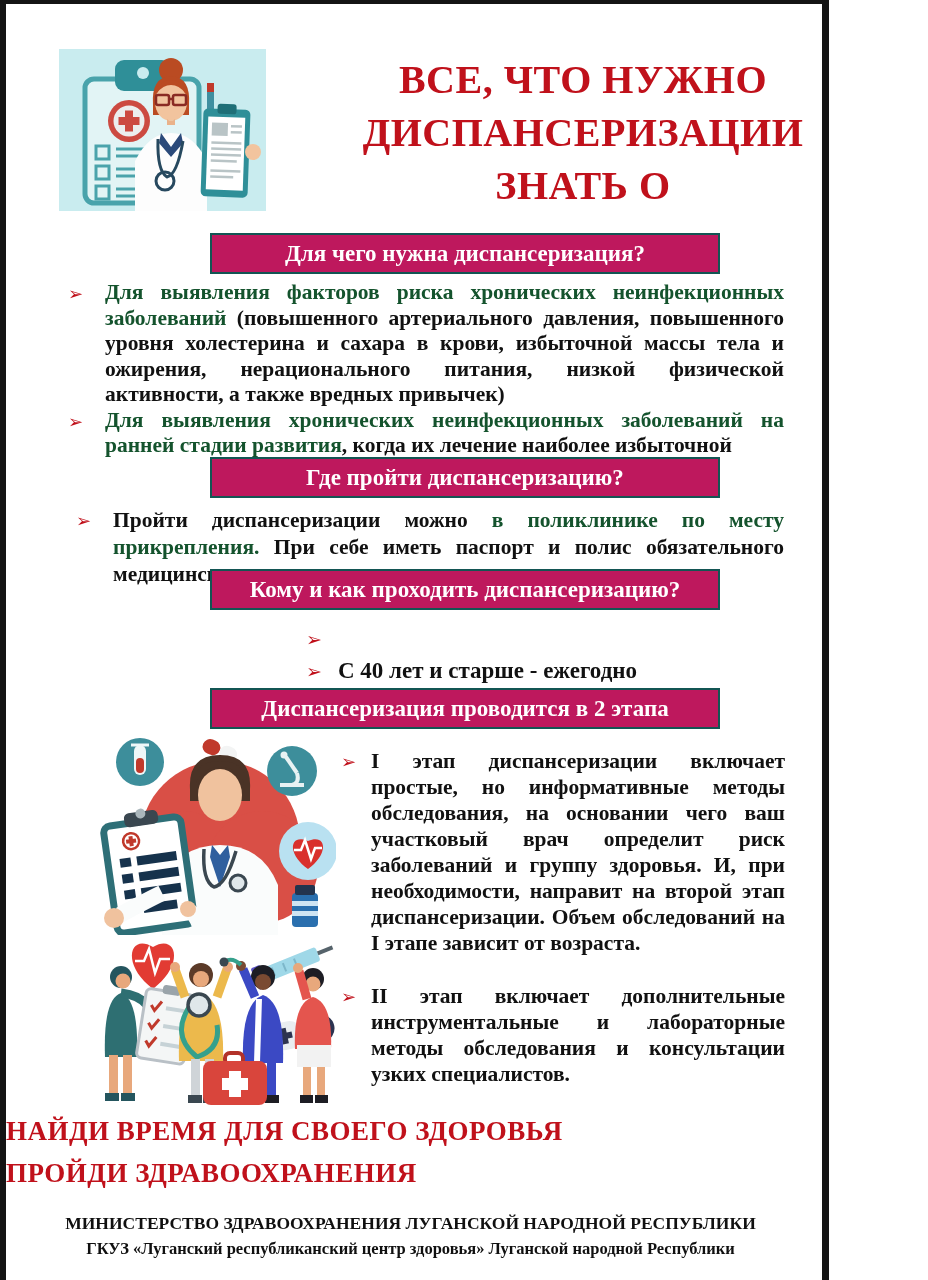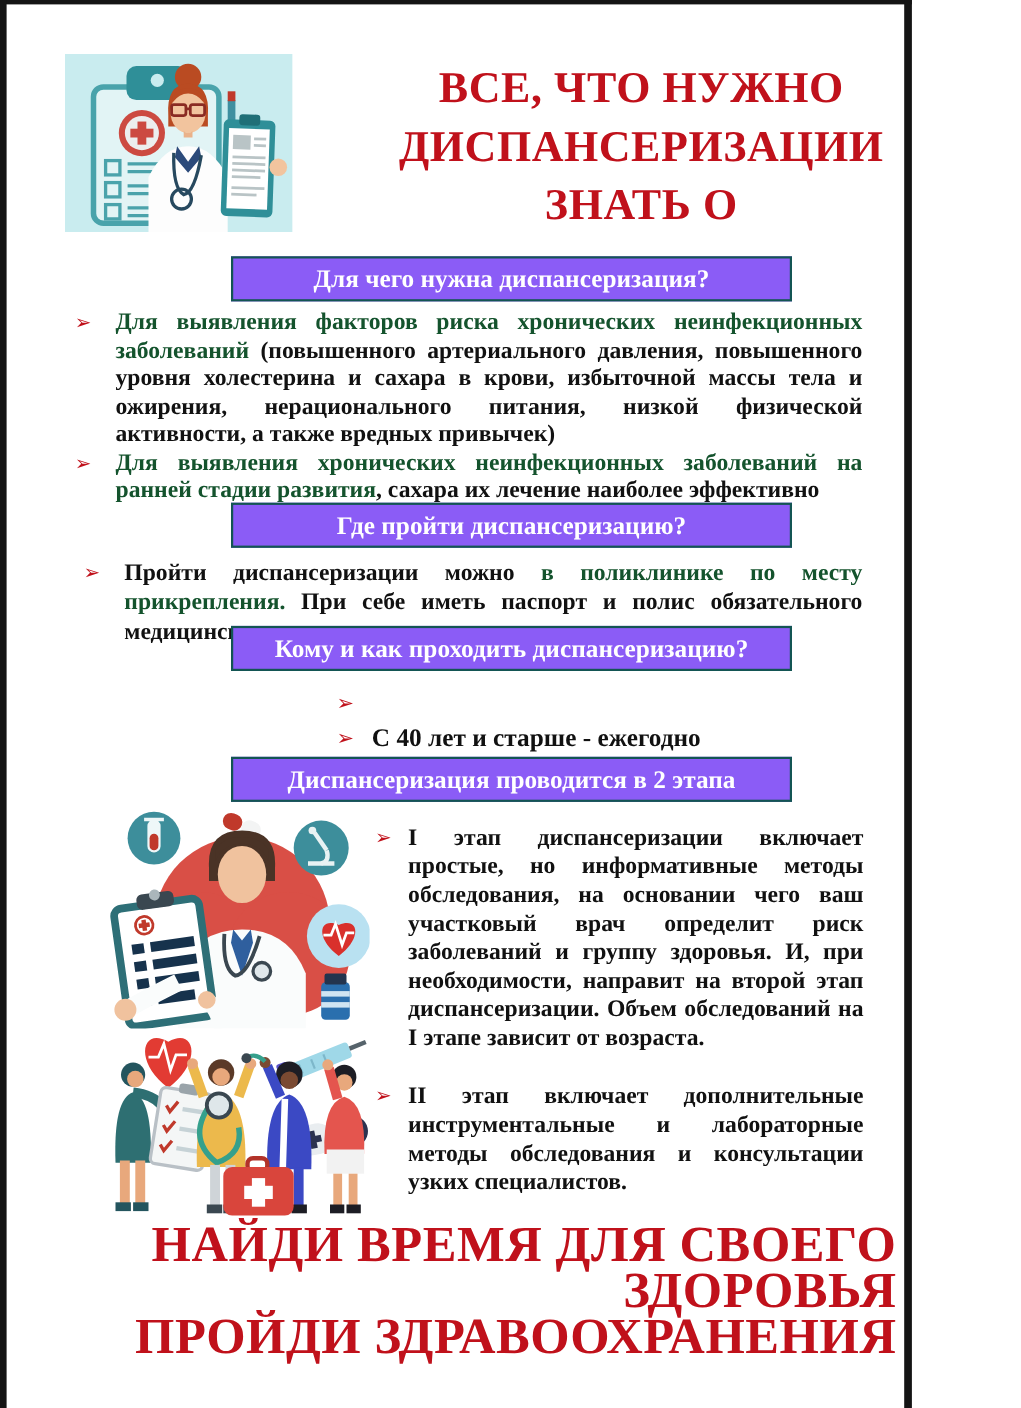--- a/index.html
+++ b/index.html
@@ -12,21 +12,21 @@
   
   .hero-illo { position:absolute; left:53px; top:45px; width:207px; height:162px; }
   .poster-title {
     position:absolute; left:262px; top:44px; width:630px; height:168px;
     display:flex; flex-direction:column; align-items:center; justify-content:center;
     color:#c0111b; font-size:40px; line-height:53px; text-align:center; letter-spacing:0.5px;
   }
   
   .banner {
     position:absolute; left:204px; width:510px; height:41px;
-    background:#8b5cf6; border:2px solid #135553;
+    background:#be185d; border:2px solid #135553;
     color:#fff; font-size:23px; display:flex; align-items:center; justify-content:center;
     text-align:center;
   }
   .banner-why    { top:229px; }
   .banner-where  { top:453px; }
   .banner-who    { top:565px; }
   .banner-stages { top:684px; }
   
   .bullet-row { display:flex; align-items:flex-start; }
   .marker {
@@ -40,22 +40,22 @@
   .who-list { position:absolute; left:300px; top:619px; font-size:23px; line-height:31px; }
   .who-list .marker { width:32px; font-size:19px; line-height:31px; }
   
   .stage1-illo { position:absolute; left:88px;  top:731px; width:242px; height:200px; }
   .stage2-illo { position:absolute; left:85px;  top:925px; width:250px; height:178px; }
   .stage-text { position:absolute; left:335px; right:37px; font-size:21.5px; line-height:26px; }
   .stage1-text { top:744px; }
   .stage2-text { top:979px; }
   .stage-text .marker { width:30px; line-height:26px; }
   
-  .cta { position:absolute; left:0; right:7px; top:1106px; text-align:right;
-         color:#c0111b; font-size:46px; line-height:42px; letter-spacing:0.5px; }
+  .cta { position:absolute; left:0; right:7px; top:1106px; text-align:left;
+         color:#c0111b; font-size:27px; line-height:42px; letter-spacing:0.5px; }
   .footer { position:absolute; left:0; right:7px; top:1206px; text-align:center; color:#101010; }
   .footer-line1 { font-size:17.5px; line-height:26px; }
   .footer-line2 { font-size:16.5px; line-height:26px; }
 </style>
 </head>
 <body>
 
 <div class="page">
 
   <div class="hero-illo">
@@ -134,21 +134,21 @@
   <div class="why-list">
     <div class="bullet-row">
       <span class="marker">➢</span>
       <div class="btext">
         <span class="red">Для выявления факторов риска хронических неинфекционных заболеваний</span><span> (повышенного артериального давления, повышенного уровня холестерина и сахара в крови, избыточной массы тела и ожирения, нерационального питания, низкой физической активности, а также вредных привычек)</span>
       </div>
     </div>
     <div class="bullet-row">
       <span class="marker">➢</span>
       <div class="btext">
-        <span class="red">Для выявления хронических неинфекционных заболеваний на ранней стадии развития</span><span>, сахара их лечение наиболее эффективно</span>
+        <span class="red">Для выявления хронических неинфекционных заболеваний на ранней стадии развития</span><span>, когда их лечение наиболее избыточной</span>
       </div>
     </div>
   </div>
 
   <div class="banner banner-where">
     <span>Где пройти диспансеризацию?</span>
   </div>
 
   <div class="where-item">
     <div class="bullet-row">
@@ -349,15 +349,17 @@
       <div class="btext">II этап включает дополнительные инструментальные и лабораторные методы обследования и консультации узких специалистов.</div>
     </div>
   </div>
 
   <div class="cta">
     <div>НАЙДИ ВРЕМЯ ДЛЯ СВОЕГО ЗДОРОВЬЯ</div>
     <div>ПРОЙДИ ЗДРАВООХРАНЕНИЯ</div>
   </div>
 
   <div class="footer">
+    <div class="footer-line1">МИНИСТЕРСТВО ЗДРАВООХРАНЕНИЯ ЛУГАНСКОЙ НАРОДНОЙ РЕСПУБЛИКИ</div>
+    <div class="footer-line2">ГКУЗ «Луганский республиканский центр здоровья» Луганской народной Республики</div>
   </div>
 
 </div>
 
 </body></html>

